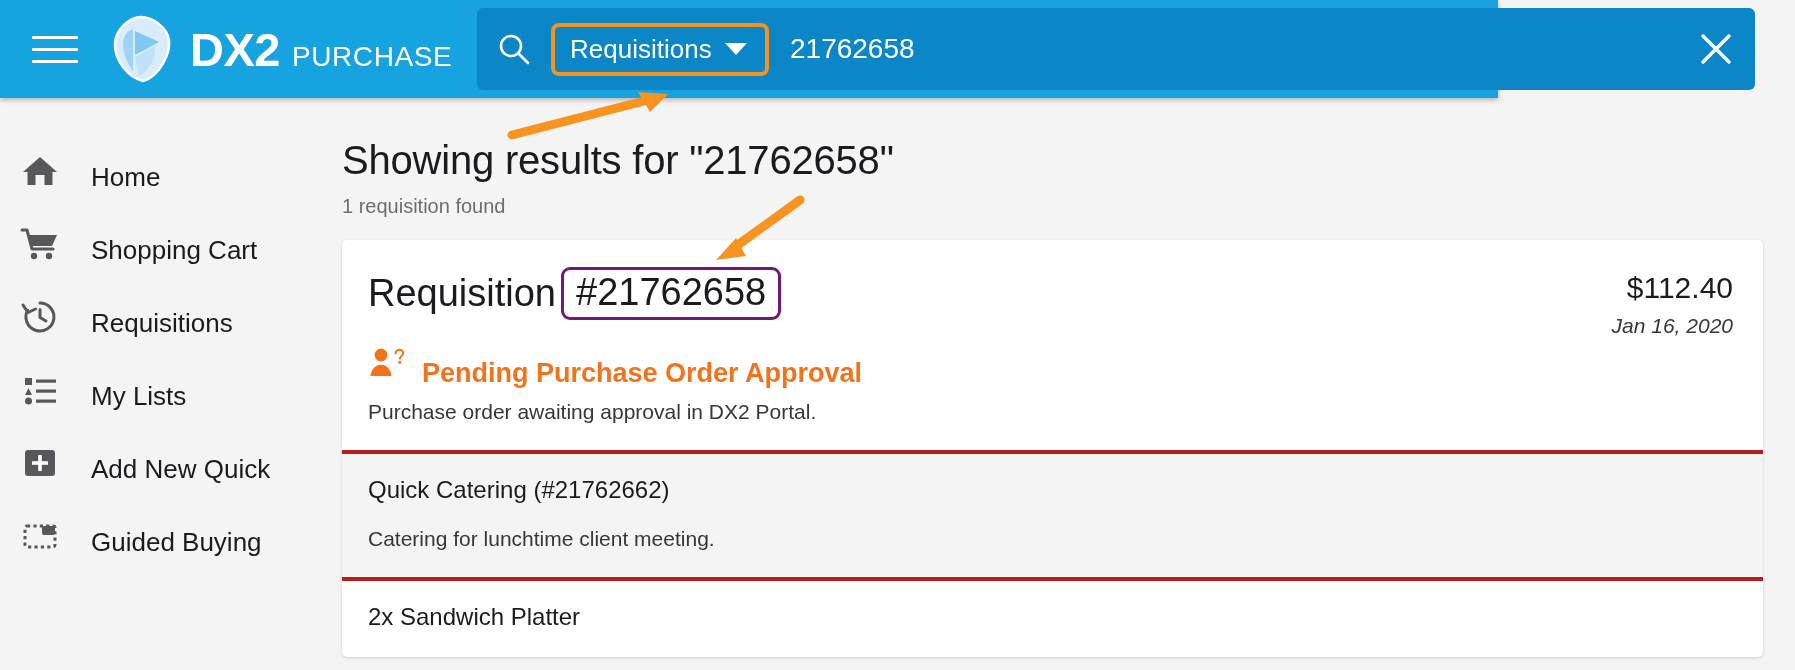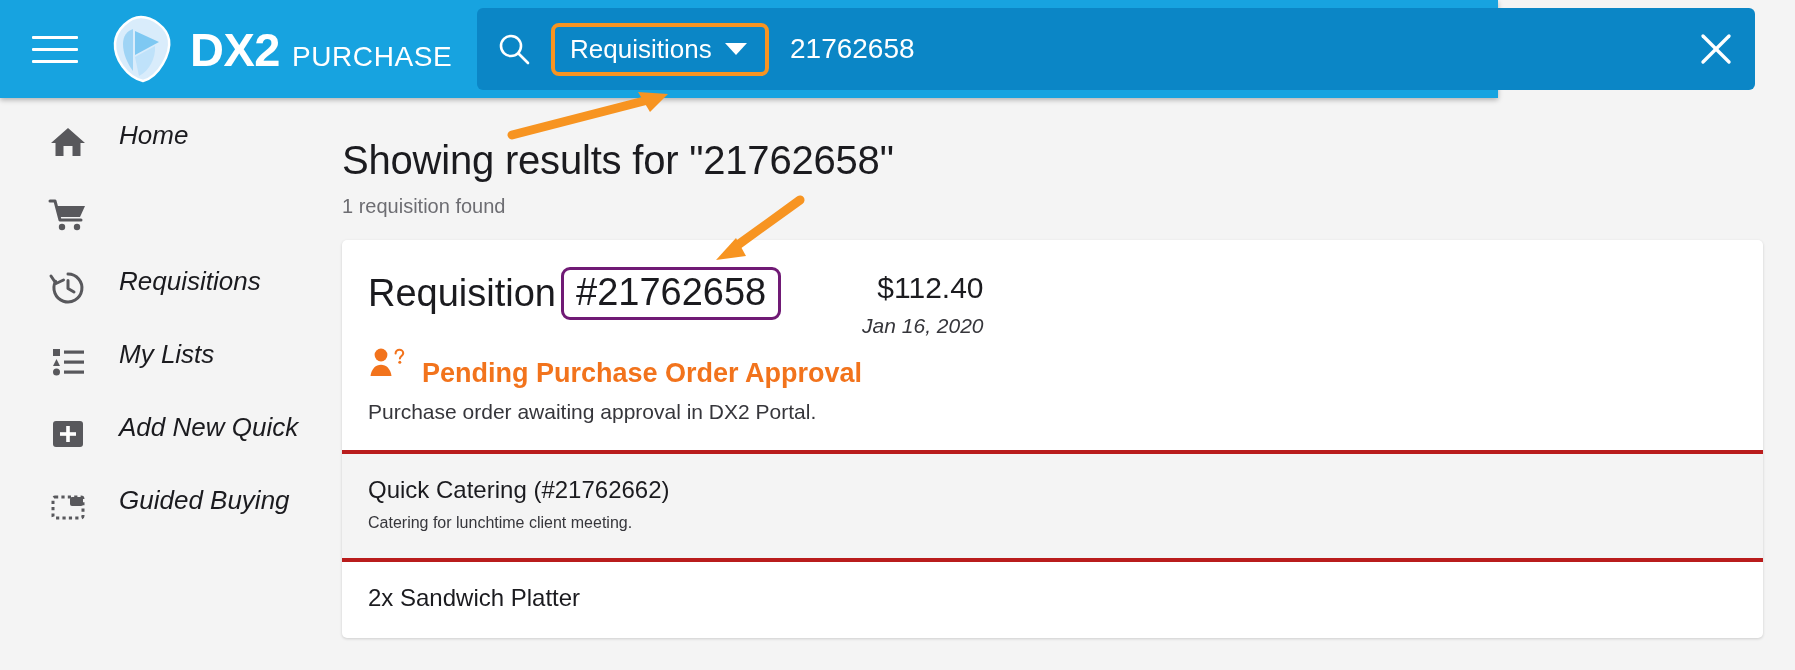--- a/index.html
+++ b/index.html
@@ -161,26 +161,25 @@
     left: 0;
     top: 98px;
     width: 310px;
     height: 572px;
     background: #f4f4f4;
     padding-top: 22px;
     box-sizing: border-box;
   }
   .nav-item {
     display: flex;
-    align-items: flex-start;
+    align-items: flex-end;
     height: 73px;
-    padding-left: 46px;
+    padding-left: 18px;
     cursor: pointer;
     box-sizing: border-box;
-    font-style: italic;
   }
   .nav-icon {
     width: 44px;
     height: 44px;
     flex: none;
     display: flex;
     align-items: center;
     justify-content: center;
   }
   .nav-icon svg { display: block; }
@@ -220,21 +219,21 @@
   .card {
     margin-top: 22px;
     background: #ffffff;
     border-radius: 5px;
     box-shadow: 0 1px 3px rgba(0,0,0,0.16);
     overflow: hidden;
   }
   .card-header {
     padding: 27px 30px 26px 26px;
     display: flex;
-    justify-content: flex-start;
+    justify-content: space-between;
     align-items: flex-start;
   }
   .card-header-left { min-width: 0; }
   .req-title-row {
     display: flex;
     align-items: center;
     font-size: 38px;
     color: #1b1b1f;
     white-space: nowrap;
   }
@@ -287,22 +286,22 @@
     padding: 22px 26px 26px 26px;
     border-top: 4px solid #b91c1c;
   }
   .line-section.alt { background: #f4f4f4; }
   .line-title {
     font-size: 24px;
     color: #1b1b1f;
     font-weight: normal;
   }
   .line-desc {
-    margin-top: 10px;
-    font-size: 16px;
+    margin-top: 23px;
+    font-size: 21px;
     color: #36363b;
   }
 
   
   .annotations {
     position: absolute;
     left: 0; top: 0;
     width: 1795px;
     height: 670px;
     pointer-events: none;
@@ -370,20 +369,21 @@
 
     <div class="nav-item">
       <span class="nav-icon">
         <svg width="40" height="40" viewBox="0 0 40 40">
           <path d="M2 6 L7 6 L12 25 L33 25" fill="none" stroke="#58585c" stroke-width="3" stroke-linecap="round" stroke-linejoin="round"></path>
           <path d="M9 11 L37 11 L32 22 L11.5 22 Z" fill="#58585c"></path>
           <circle cx="14" cy="32" r="3.2" fill="#58585c"></circle>
           <circle cx="29" cy="32" r="3.2" fill="#58585c"></circle>
         </svg>
       </span>
+      <span class="nav-label">Shopping Cart</span>
     </div>
 
     <div class="nav-item">
       <span class="nav-icon">
         <svg width="40" height="40" viewBox="0 0 40 40">
           <path d="M20 6 a14 14 0 1 1 -12.4 7.4" fill="none" stroke="#58585c" stroke-width="3" stroke-linecap="round"></path>
           <path d="M3 8 L8 15.5 L15.5 12" fill="none" stroke="#58585c" stroke-width="3" stroke-linecap="round" stroke-linejoin="round"></path>
           <path d="M20 12.5 L20 20.5 L26 24" fill="none" stroke="#58585c" stroke-width="3" stroke-linecap="round" stroke-linejoin="round"></path>
         </svg>
       </span>

